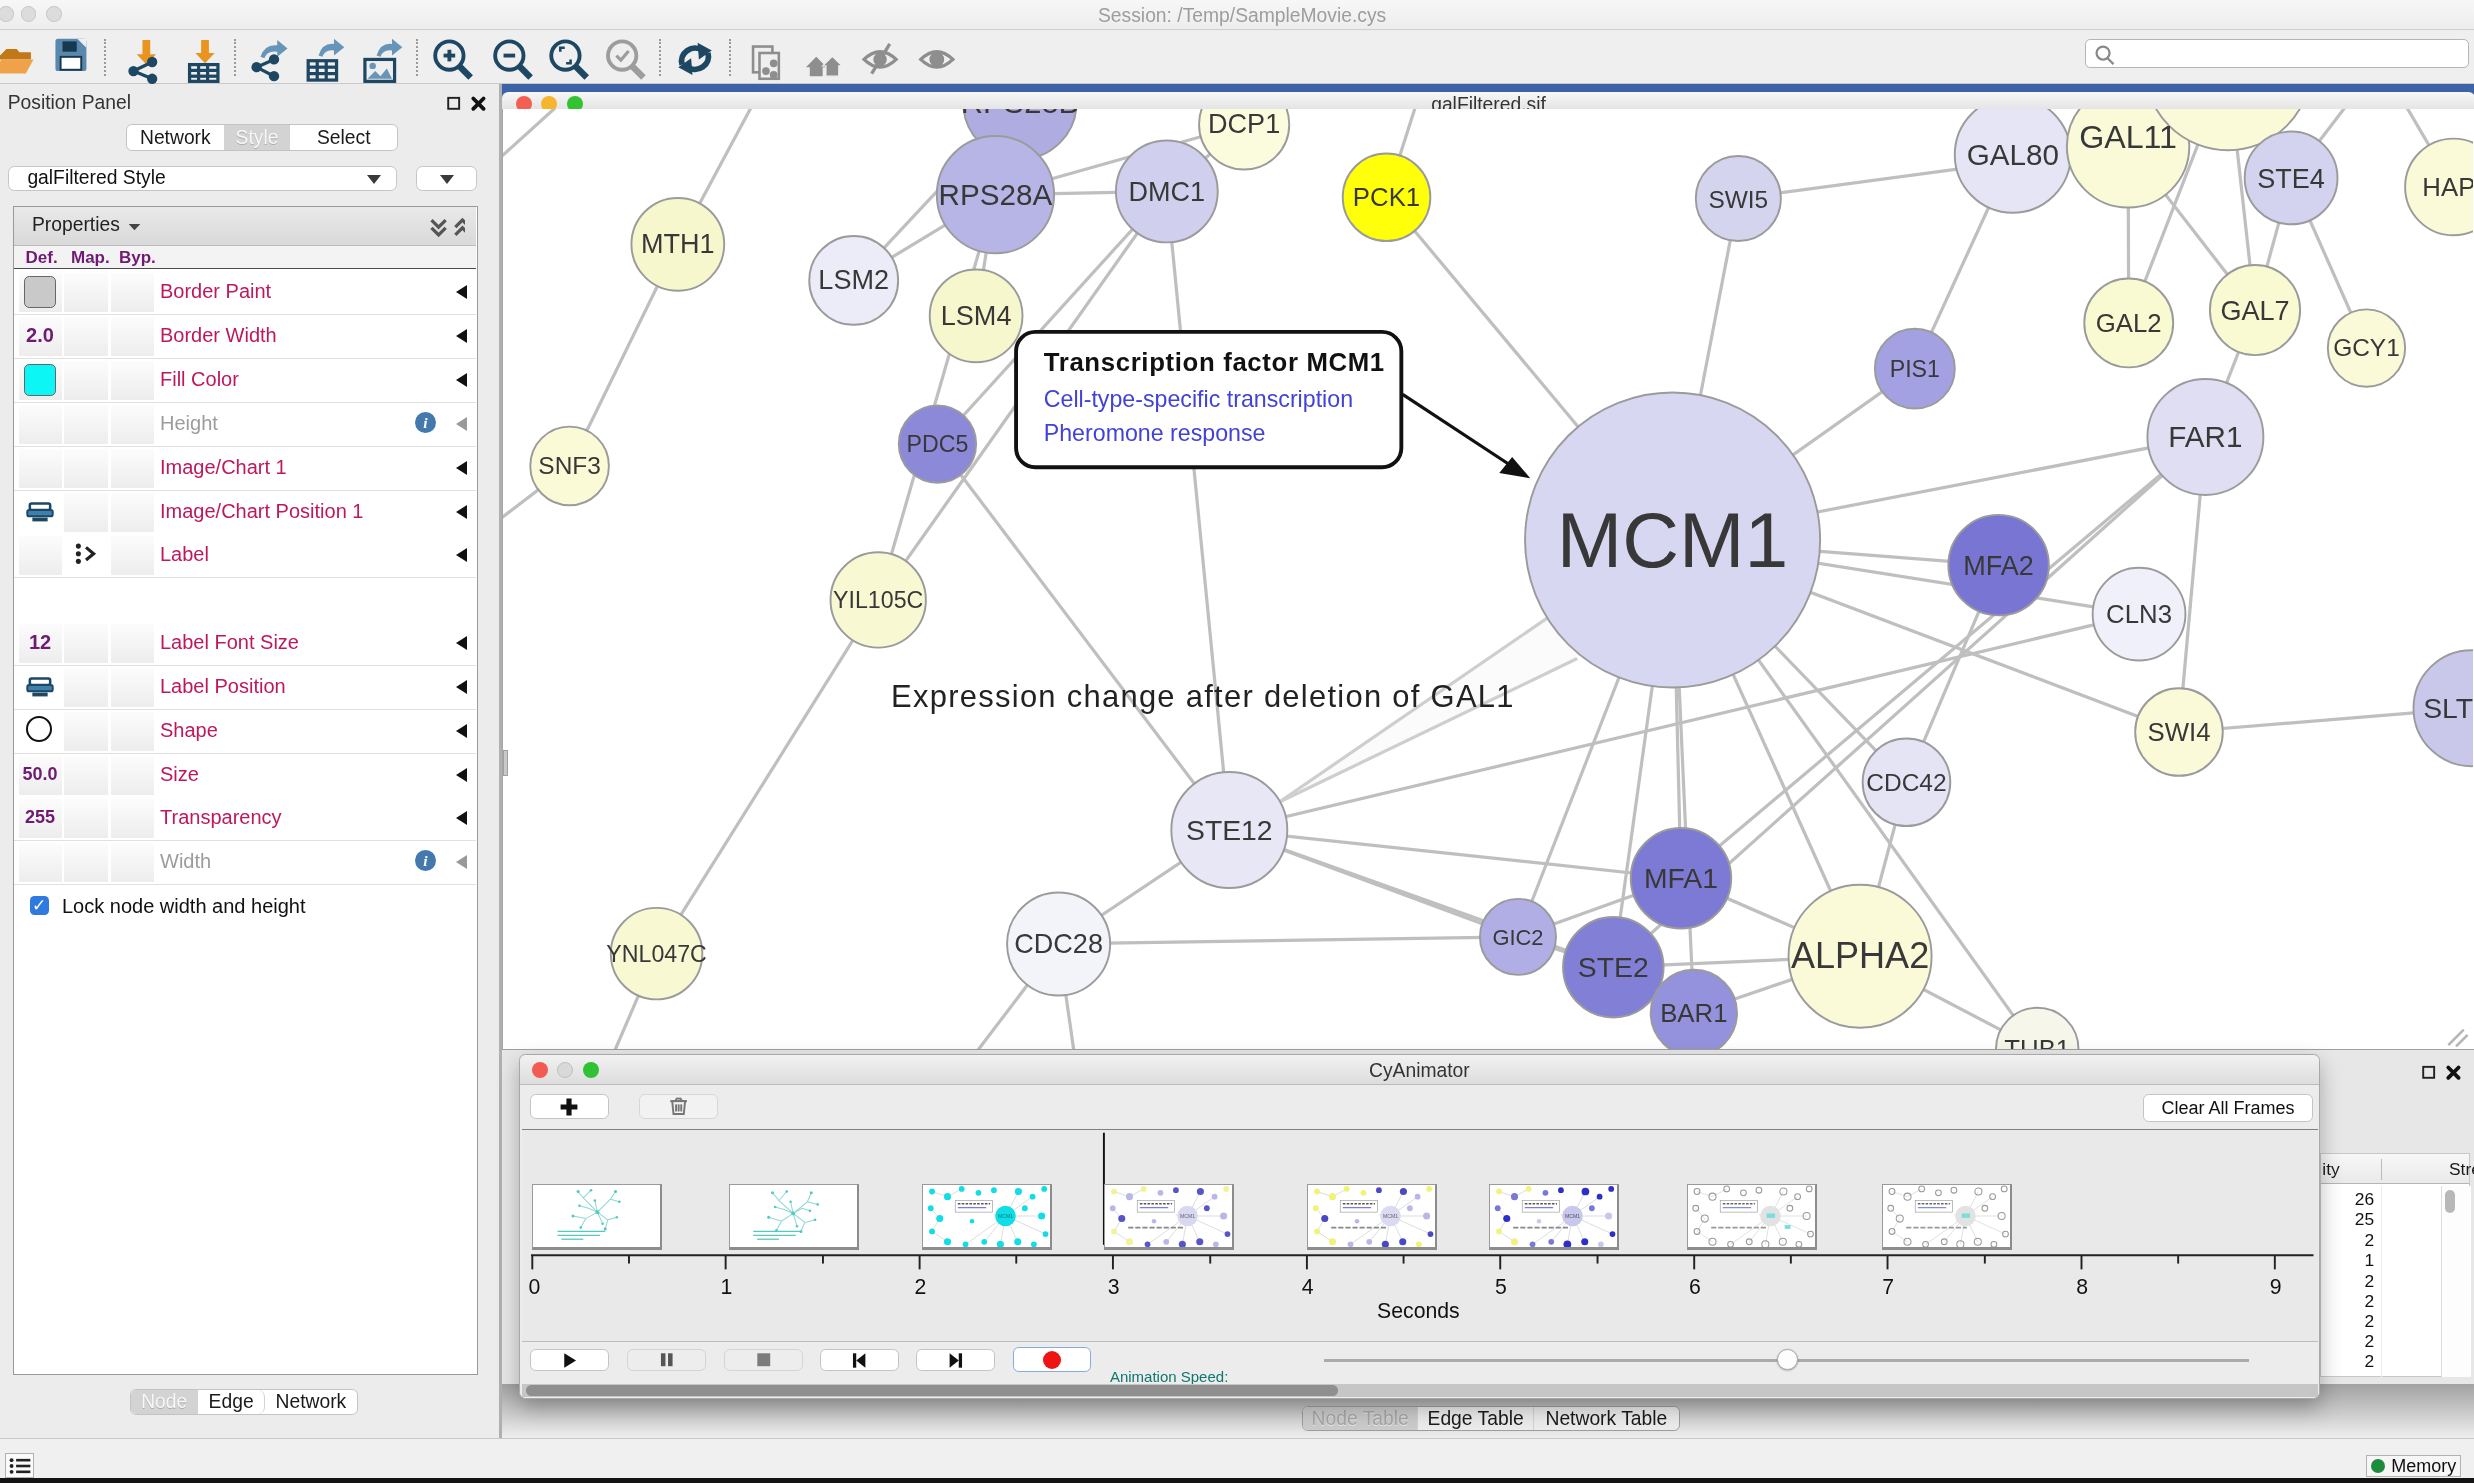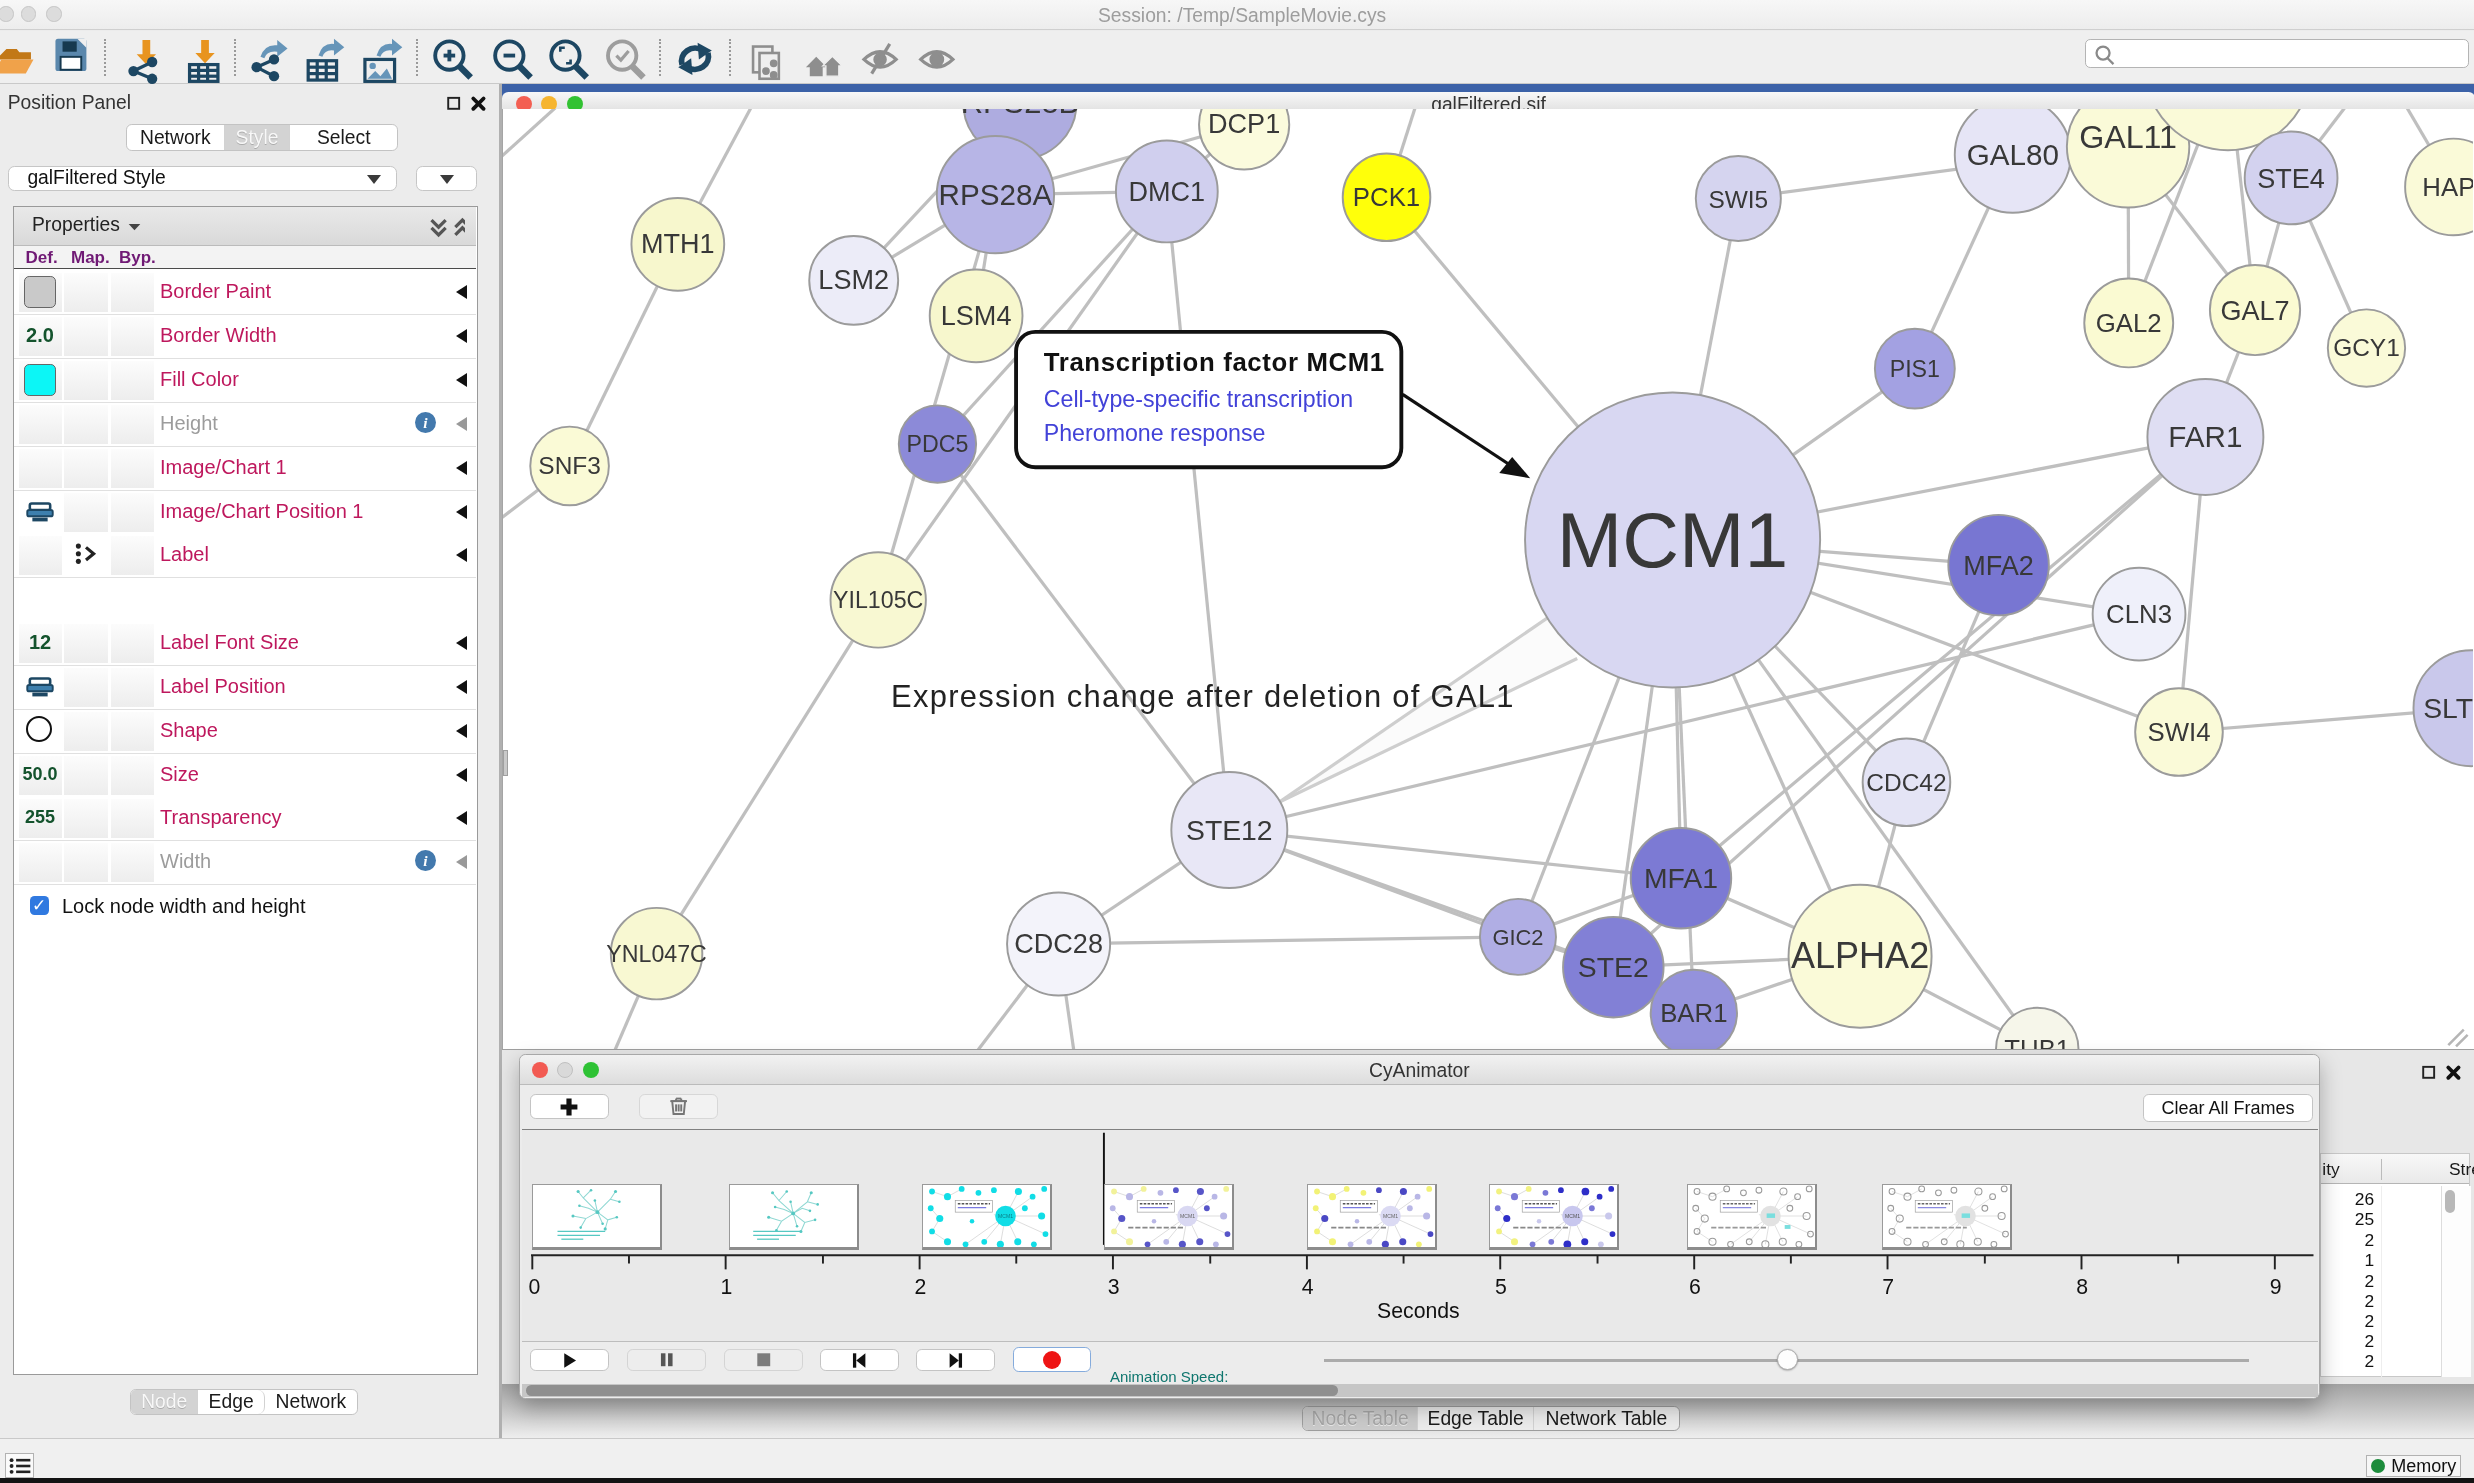--- a/index.html
+++ b/index.html
@@ -53,21 +53,21 @@
 .c1 { left:4.5px; width:43px; } .c2 { left:50px; width:44px; } .c3 { left:97px; width:43px; }
 .plabel { position:absolute; left:146px; top:9px; font-size:20px; color:#be185d; }
 .plabel.dim { color:#9c9c9c; }
 .parrow { position:absolute; right:9px; top:14px; width:0; height:0;
   border-top:7.7px solid transparent; border-bottom:7.7px solid transparent;
   border-right:11.6px solid #111; }
 .parrow.dim { border-right-color:#999; }
 .swatch { position:absolute; left:9.7px; top:3.2px; width:32px; height:32px; border-radius:5.2px;
   border:1.3px solid #666; }
 .dval { position:absolute; left:4.5px; width:43px; top:9px; font-size:20px; font-weight:bold;
-  color:#14532d; text-align:center; }
+  color:#701a75; text-align:center; }
 .info { position:absolute; right:40px; top:9px; width:21px; height:21px; border-radius:50%;
   background:#4379ad; color:#fff; font-size:15.5px; font-weight:bold; text-align:center;
   line-height:21px; font-family:"Liberation Serif",serif; font-style:italic; }
 #lockrow { position:absolute; left:0; top:678px; width:462px; height:43px; background:#fff; }
 #lockbox { position:absolute; left:15.5px; top:11px; width:19.3px; height:19.3px; background:#3079e0;
   border-radius:4.5px; color:#fff; font-size:17px; text-align:center; line-height:19.3px; }
 #locklab { position:absolute; left:48px; top:10.3px; font-size:20px; color:#111; }
 #netabs { left:130px; top:1305px; width:228px; height:26px; }
 #netabs > div:nth-child(1){ width:68px; } #netabs > div:nth-child(2){ width:67px;border-radius:7px; }
 #netabs > div:nth-child(3){ width:93px; }

